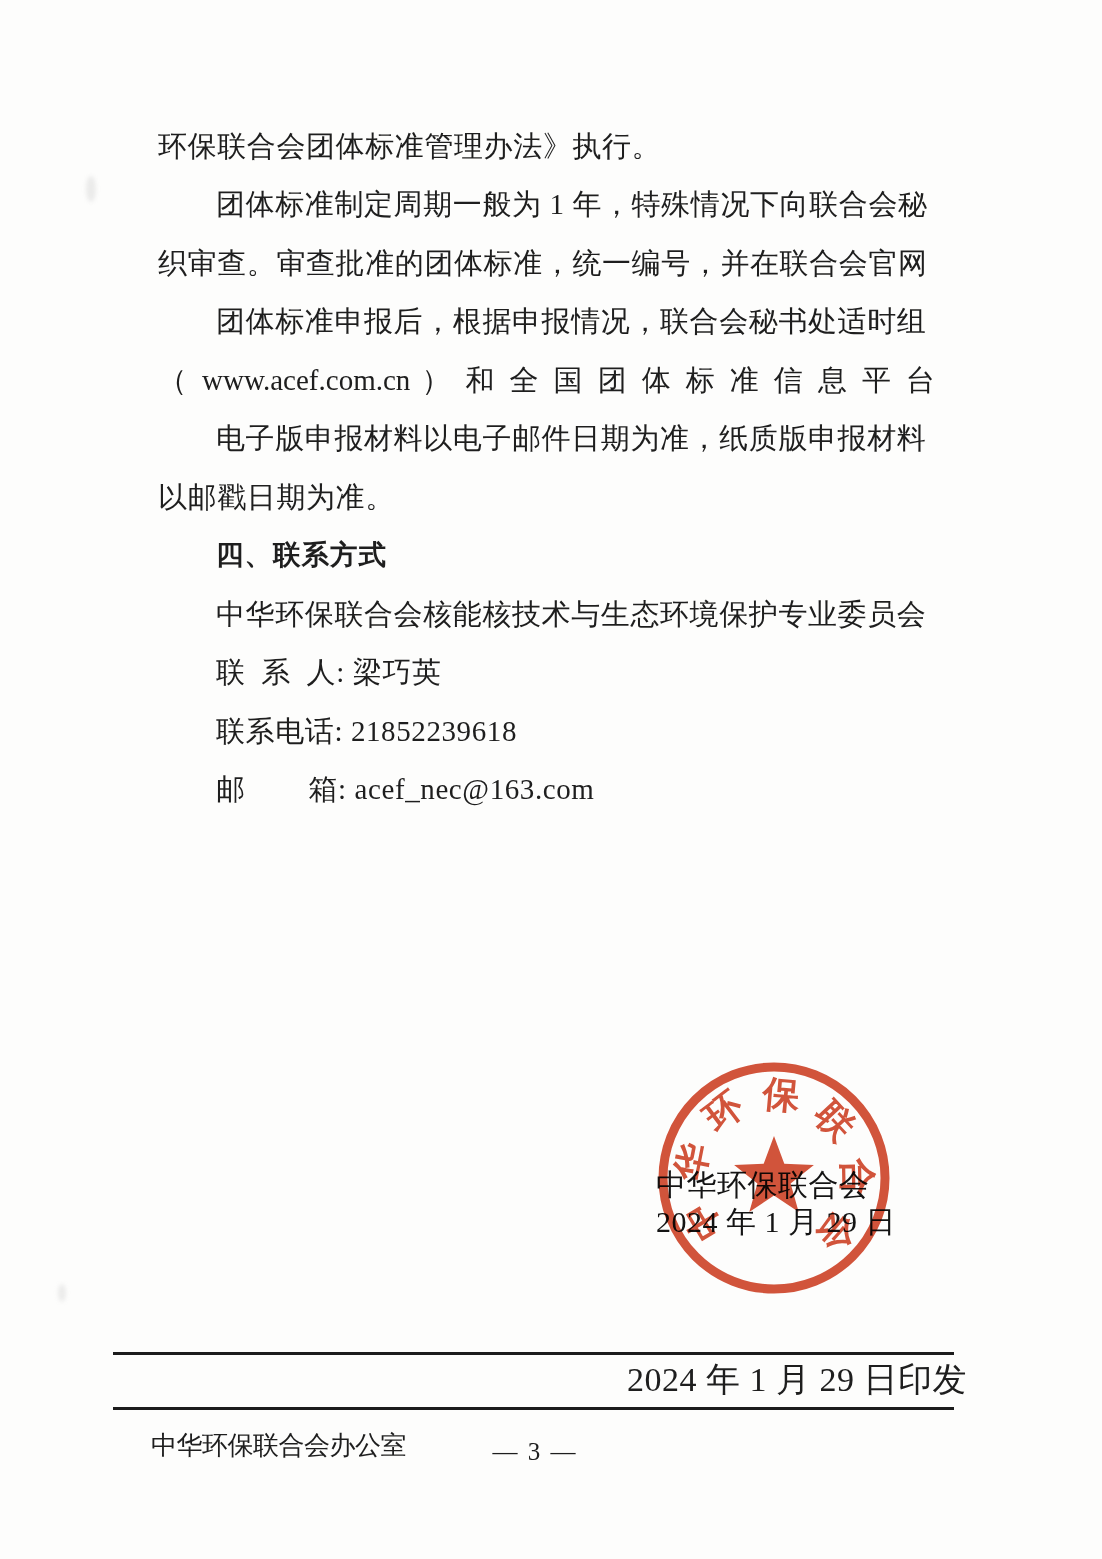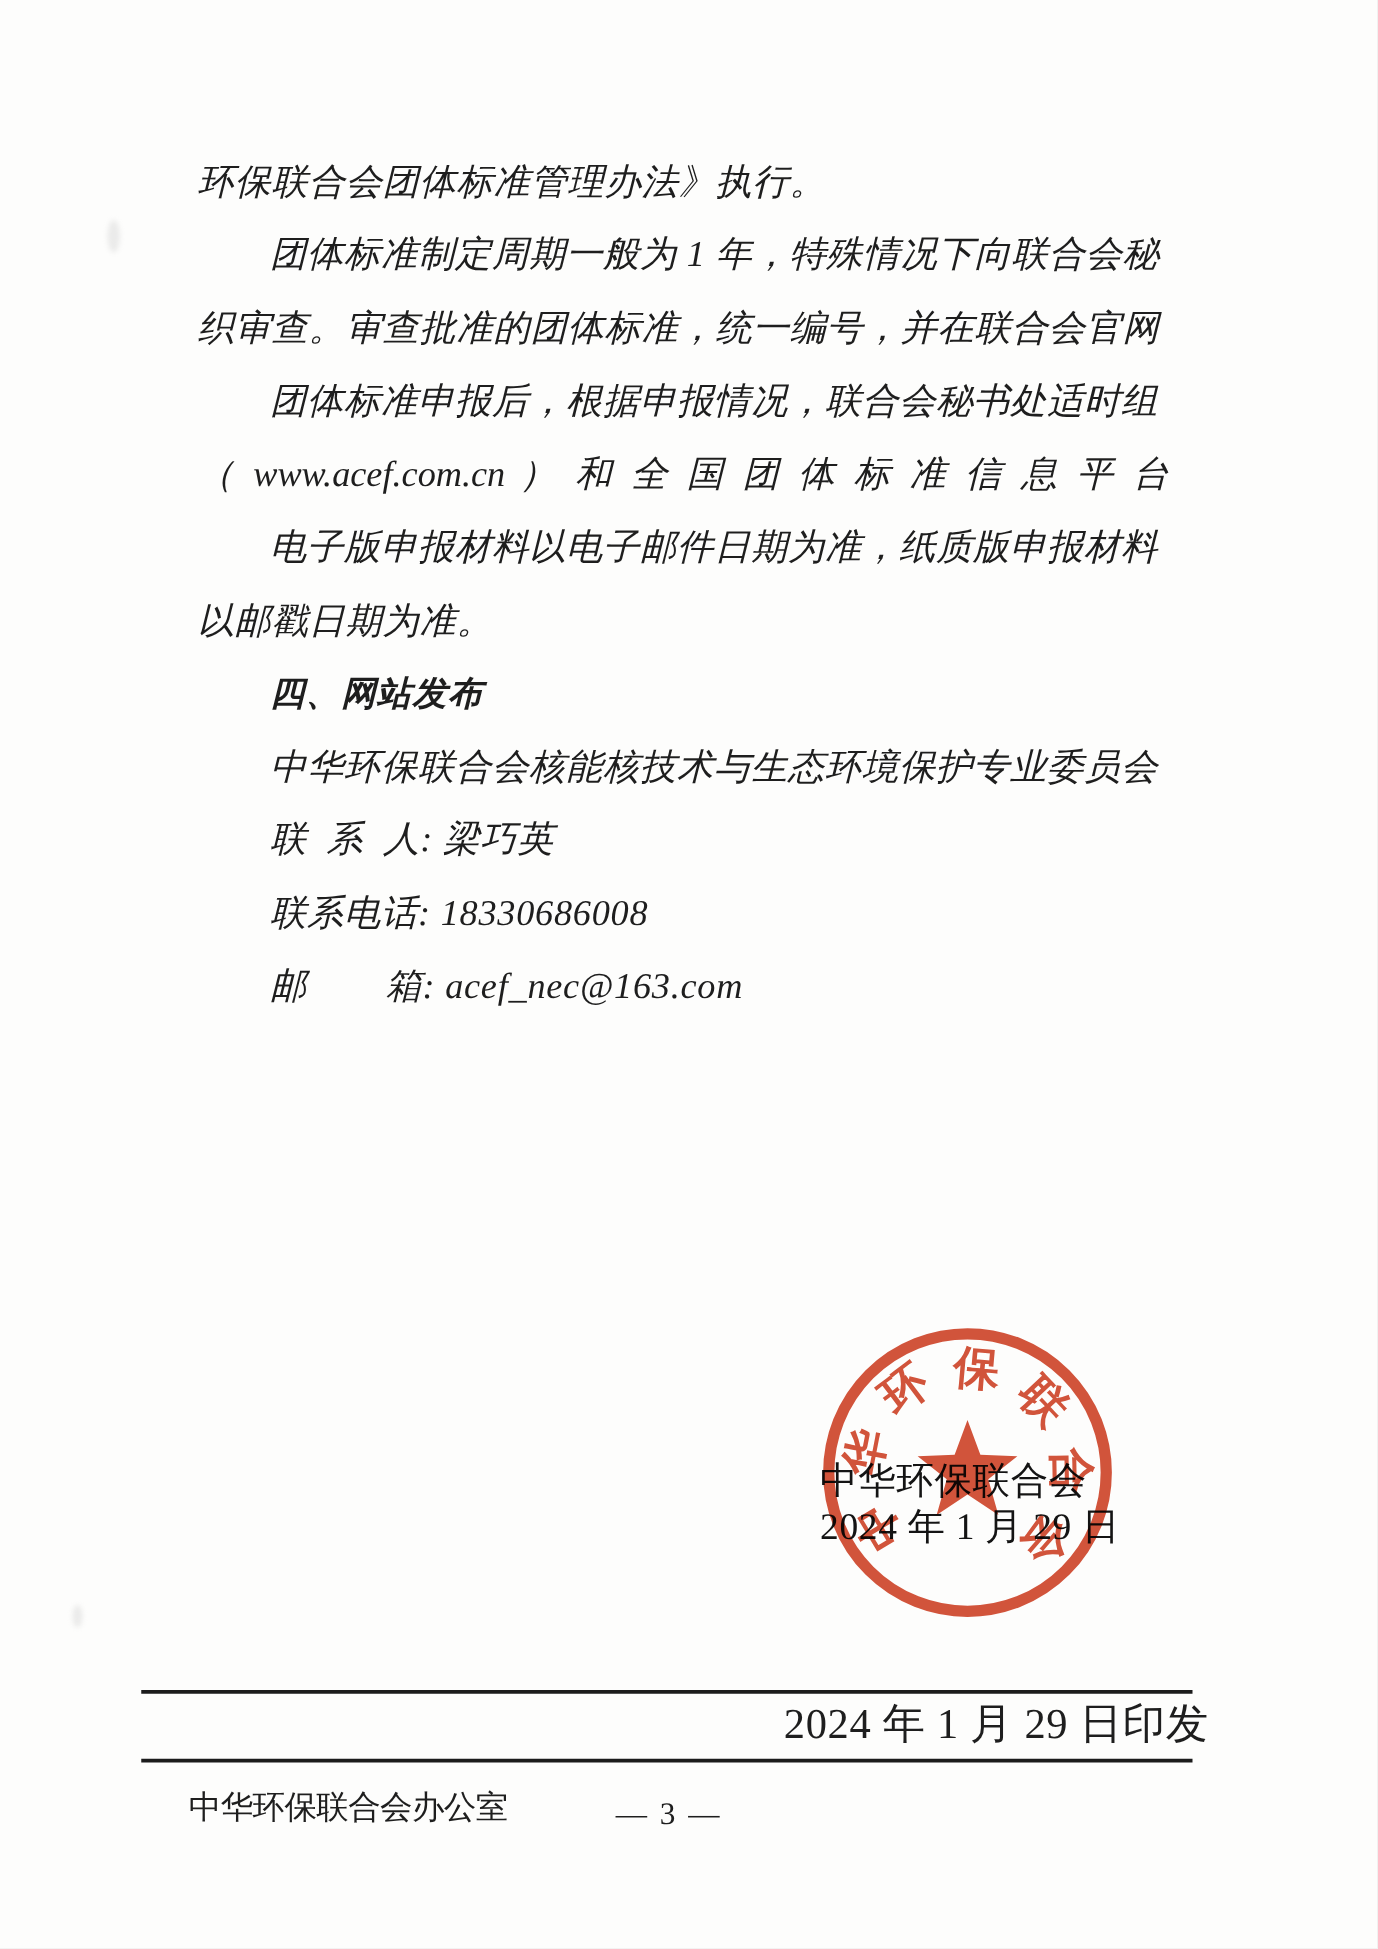--- a/index.html
+++ b/index.html
@@ -19,21 +19,20 @@
 
   .body-text {
     position:absolute;
     left:158px; top:116.75px;
     width:777px;
   }
   .line {
     height:58.5px; line-height:58.5px;
     font-size:29px; letter-spacing:0.6px;
     white-space:pre;
-    font-style:italic;
   }
   .line.indent { padding-left:58px; }
   .line.justify {
     white-space:normal;
     text-align:justify; text-align-last:justify;
     letter-spacing:0;
   }
   .line.heading {
     font-family:"Liberation Sans","DejaVu Sans",sans-serif;
     font-weight:bold; font-size:27.5px; letter-spacing:1px;
@@ -93,24 +92,24 @@
   <span class="smudge s2"></span>
 
   <div class="body-text">
     <div class="line">环保联合会团体标准管理办法》执行。</div>
     <div class="line indent">团体标准制定周期一般为 1 年，特殊情况下向联合会秘</div>
     <div class="line">织审查。审查批准的团体标准，统一编号，并在联合会官网</div>
     <div class="line indent">团体标准申报后，根据申报情况，联合会秘书处适时组</div>
     <div class="line justify">（ www.acef.com.cn ） 和 全 国 团 体 标 准 信 息 平 台</div>
     <div class="line indent">电子版申报材料以电子邮件日期为准，纸质版申报材料</div>
     <div class="line">以邮戳日期为准。</div>
-    <div class="line indent heading">四、网站发布</div>
+    <div class="line indent heading">四、联系方式</div>
     <div class="line indent">中华环保联合会核能核技术与生态环境保护专业委员会</div>
     <div class="line indent">联  系  人: 梁巧英</div>
-    <div class="line indent">联系电话: 18330686008</div>
+    <div class="line indent">联系电话: 21852239618</div>
     <div class="line indent">邮        箱: acef_nec@163.com</div>
   </div>
 
 
   <div class="stamp-org">中华环保联合会</div>
   <div class="stamp-date">2024 年 1 月 29 日</div>
 
   <svg class="seal" viewBox="0 0 240 246">
     <circle cx="120" cy="123" r="111" fill="none" stroke-width="9" stroke="#d0452a"></circle>
     <polygon points="120,81 130.3,108.8 159.9,110 136.6,128.4 144.7,157 120,140.5 95.3,157 103.4,128.4 80.1,110 109.7,108.8" fill="#d0452a"></polygon>

